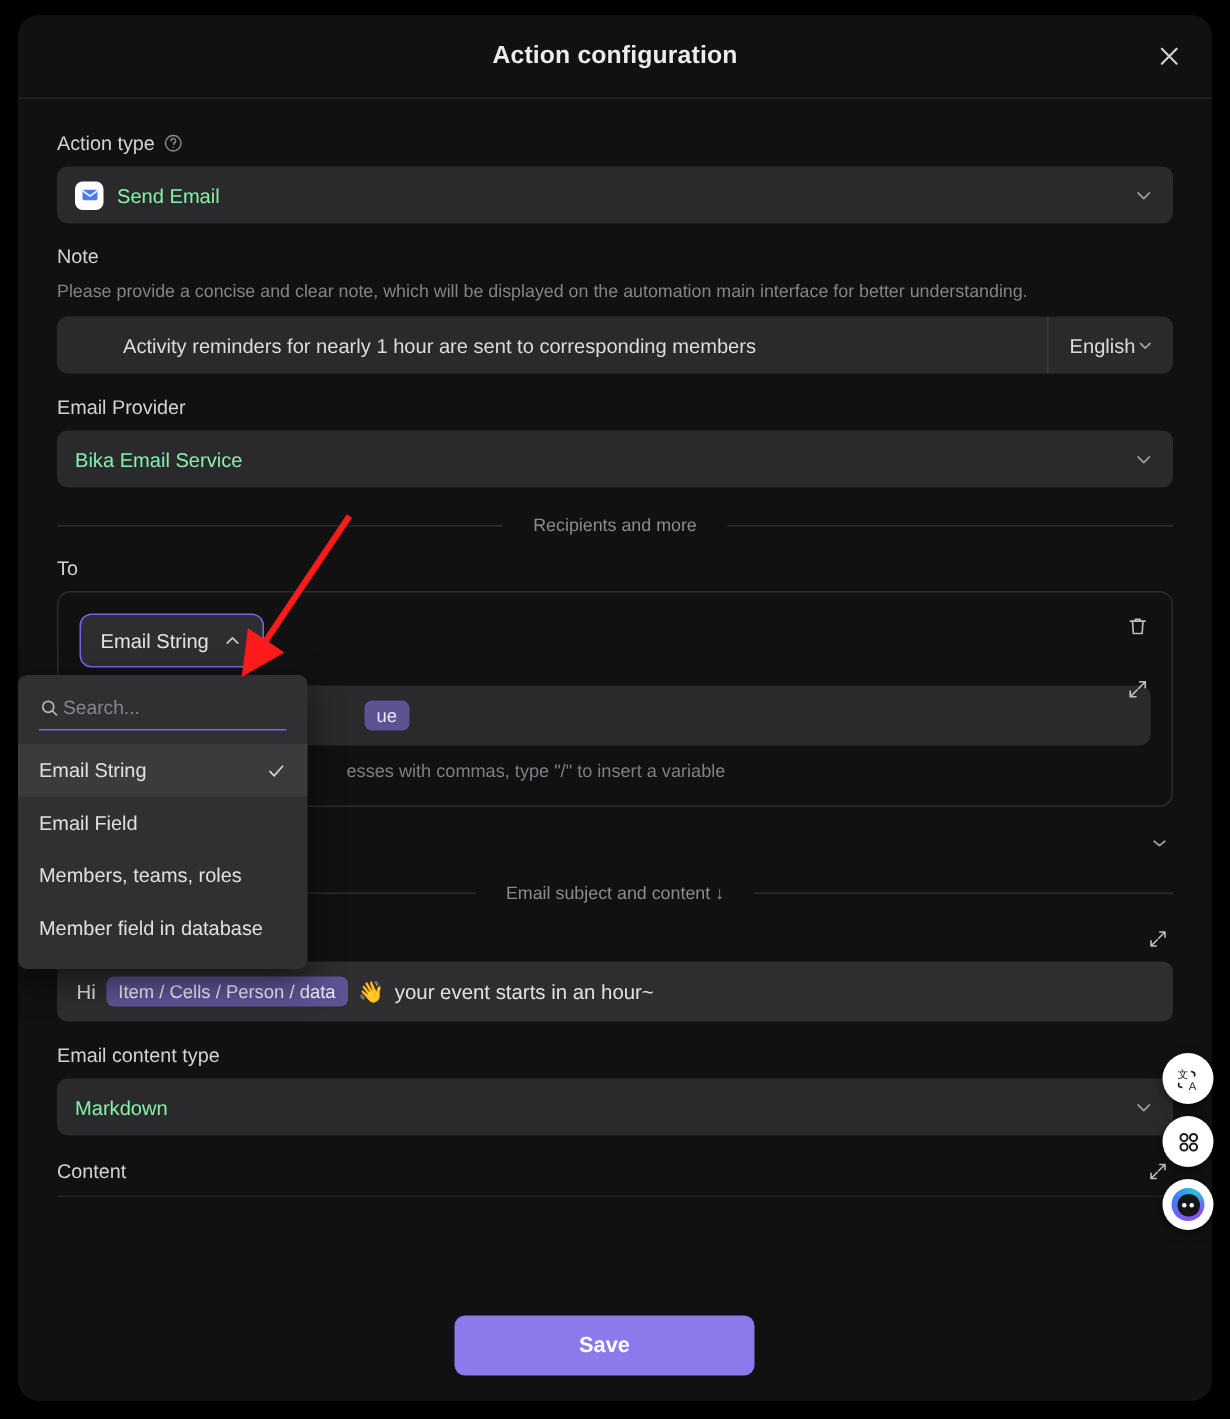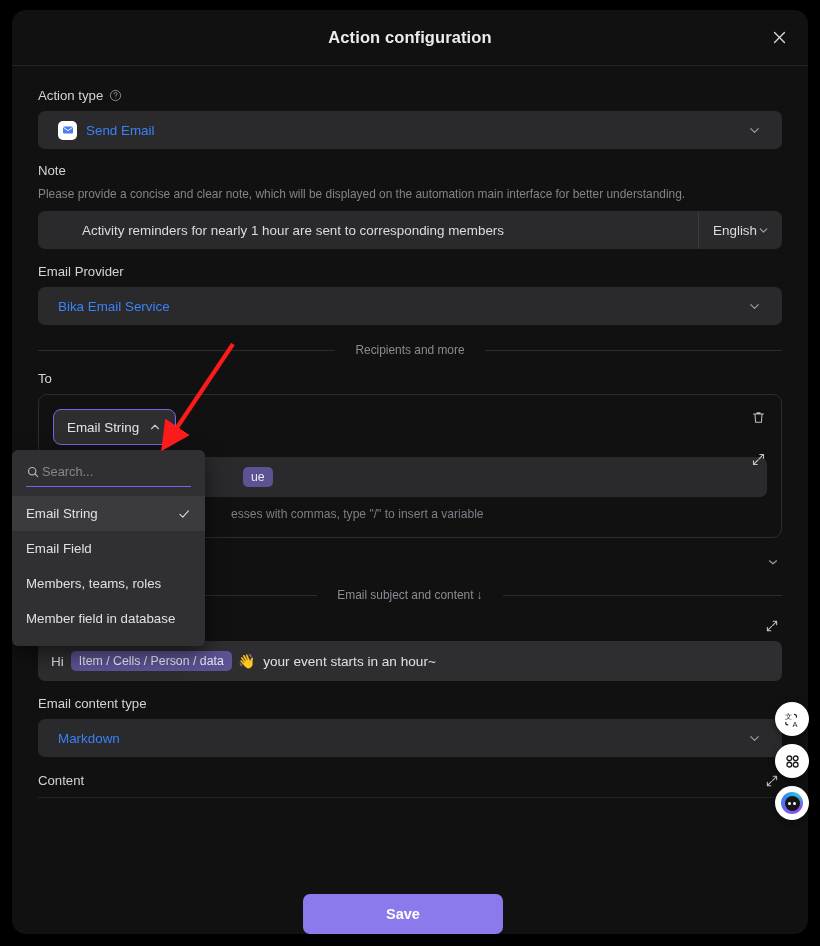--- a/index.html
+++ b/index.html
@@ -58,22 +58,22 @@
   .field-hint {
     font-size: 11.9px; color: #83838a;
     margin: 2px 0 9px 0; line-height: 1.35;
   }
 
   .select-box {
     height: 38px;
     background: #2a2a2c;
     border-radius: 7px;
     display: flex; align-items: center;
-    padding: 0 20px;
-    color: #3b82f6; font-size: 13.4px;
+    padding: 0 12px;
+    color: #86efac; font-size: 13.4px;
     cursor: pointer; position: relative;
   }
   .select-box .chev {
     margin-left: auto; color: #9a9aa1;
     display: flex; align-items: center;
   }
   .select-box .chev svg { width: 15px; height: 15px; }
 
   .app-icon {
     width: 19px; height: 19px; border-radius: 5px;
@@ -199,21 +199,21 @@
     position: relative;
     padding-bottom: 9px;
     border-bottom: 1px solid #232326;
   }
 
   
   .footer {
     position: absolute;
     left: 0; right: 14px; bottom: 0;
     height: 74px;
-    display: flex; align-items: flex-end; justify-content: center;
+    display: flex; align-items: center; justify-content: center;
   }
   .save-btn {
     width: 200px; height: 40px;
     background: #8b7aec;
     border: none; border-radius: 7px;
     color: #ffffff; font-size: 14.5px; font-weight: 600;
     cursor: pointer;
     font-family: "Liberation Sans", sans-serif;
   }
 

